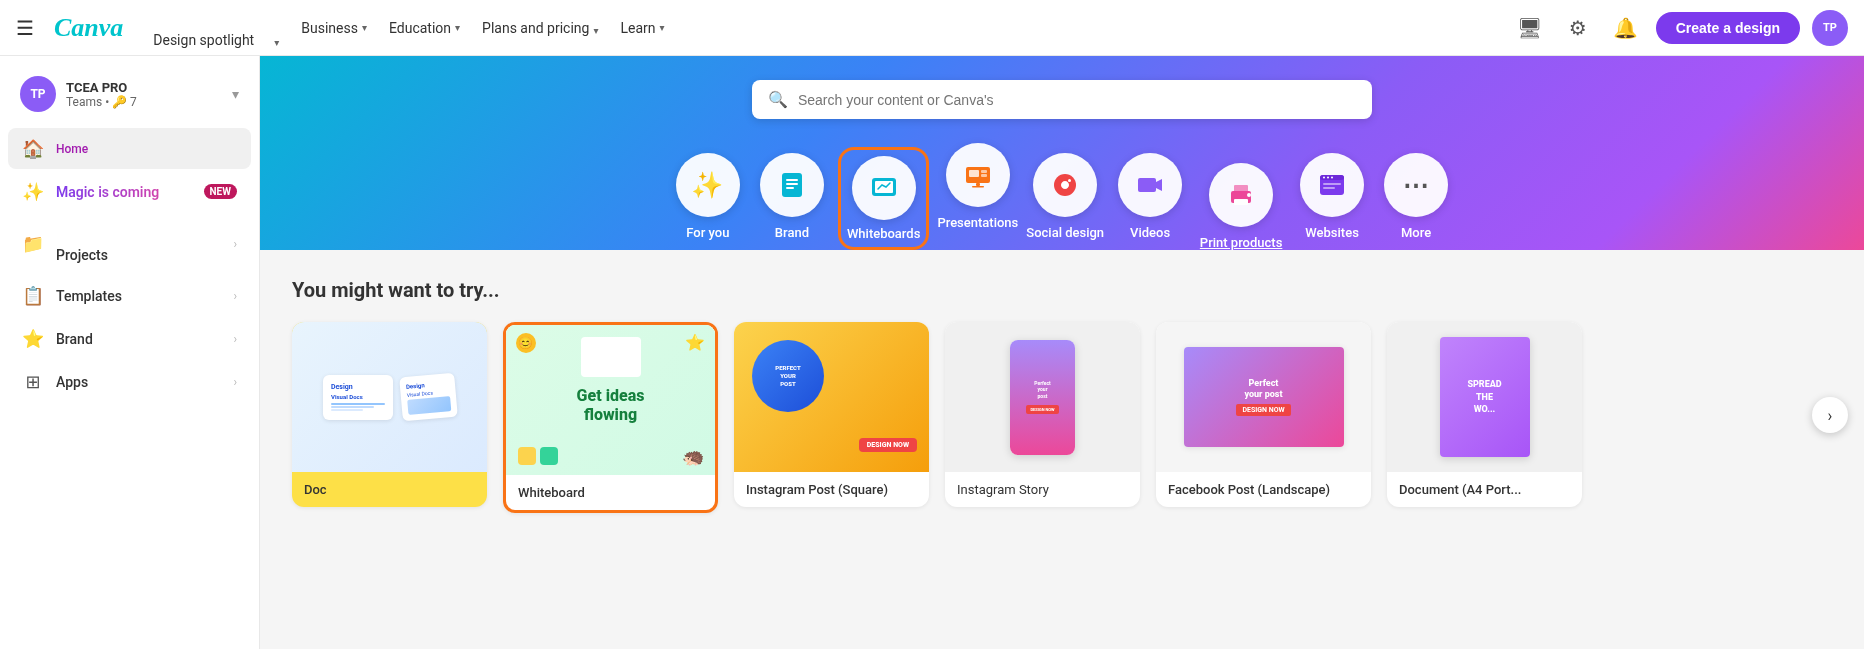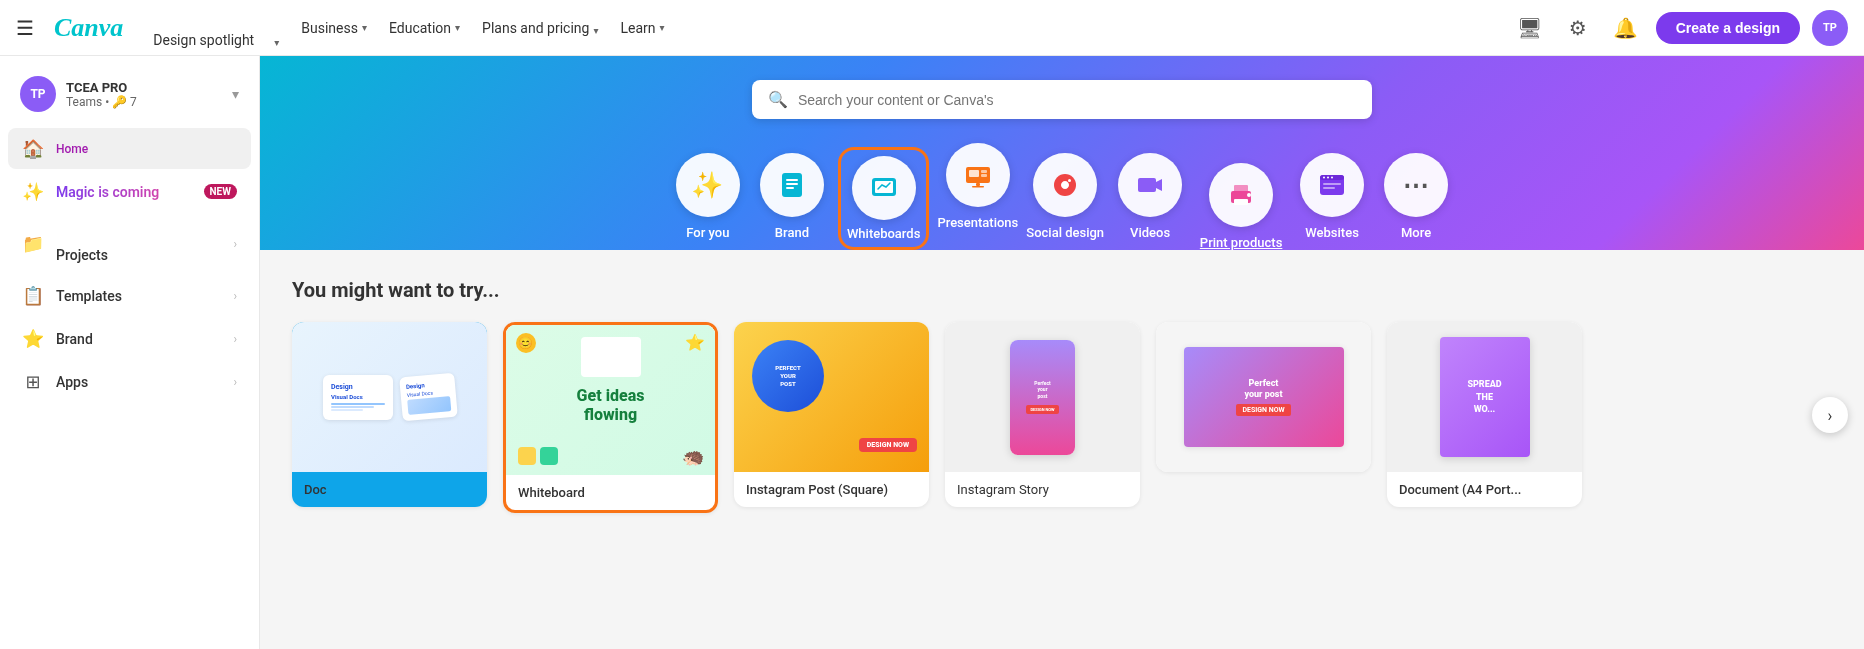--- a/index.html
+++ b/index.html
@@ -215,21 +215,21 @@
         </div>
 
       </div>
     </div>
 
     <div style="padding:28px 32px;background:#f5f5f5;">
       <h2 style="font-size:20px;font-weight:700;color:#333;margin-bottom:20px;">You might want to try...</h2>
 
       <div style="display:flex;gap:16px;align-items:flex-start;position:relative;">
 
-        <div style="flex:0 0 195px;cursor:pointer;border-radius:12px;overflow:hidden;background:#0ea5e9;box-shadow:0 1px 4px rgba(0,0,0,0.08);">
+        <div style="flex:0 0 195px;cursor:pointer;border-radius:12px;overflow:hidden;background:#fde047;box-shadow:0 1px 4px rgba(0,0,0,0.08);">
           <div style="width:100%;height:150px;background:linear-gradient(135deg,#e8f4fd,#dbeafe);display:flex;align-items:center;justify-content:center;padding:12px;gap:8px;">
             <div style="background:#fff;border-radius:6px;padding:8px;width:70px;box-shadow:0 1px 4px rgba(0,0,0,0.1);">
               <div style="font-size:7px;font-weight:700;color:#1D4ED8;margin-bottom:2px;">Design</div>
               <div style="font-size:6px;font-weight:700;color:#1D4ED8;margin-bottom:3px;">Visual Docs</div>
               <div style="height:2px;background:#93C5FD;border-radius:1px;margin:1px 0;"></div>
               <div style="height:2px;background:#BFDBFE;border-radius:1px;margin:1px 0;width:80%;"></div>
               <div style="height:2px;background:#DBEAFE;border-radius:1px;margin:1px 0;width:60%;"></div>
             </div>
             <div style="background:#fff;border-radius:6px;padding:6px;width:55px;box-shadow:0 1px 4px rgba(0,0,0,0.1);transform:rotate(-5deg);">
               <div style="font-size:6px;font-weight:700;color:#1D4ED8;margin-bottom:2px;">Design</div>
@@ -284,20 +284,21 @@
 
         <div style="flex:0 0 215px;cursor:pointer;border-radius:12px;overflow:hidden;background:#fff;box-shadow:0 1px 4px rgba(0,0,0,0.08);">
           <div style="width:100%;height:150px;background:#f5f5f5;display:flex;align-items:center;justify-content:center;">
             <div style="width:160px;height:100px;background:#fff;border-radius:4px;box-shadow:0 1px 6px rgba(0,0,0,0.1);overflow:hidden;">
               <div style="width:100%;height:100%;background:linear-gradient(135deg,#a78bfa,#ec4899);display:flex;align-items:center;justify-content:center;flex-direction:column;gap:4px;">
                 <div style="font-size:9px;font-weight:800;color:#fff;text-align:center;line-height:1.2;">Perfect<br>your post</div>
                 <div style="background:#EF4444;color:#fff;font-size:7px;font-weight:700;padding:2px 6px;border-radius:2px;">DESIGN NOW</div>
               </div>
             </div>
           </div>
+          <div style="padding:10px 12px;font-size:13px;color:#333;font-weight:500;">Facebook Post (Landscape)</div>
         </div>
 
         <div style="flex:0 0 195px;cursor:pointer;border-radius:12px;overflow:hidden;background:#fff;box-shadow:0 1px 4px rgba(0,0,0,0.08);">
           <div style="width:100%;height:150px;background:#f0f0f0;display:flex;align-items:center;justify-content:center;">
             <div style="width:90px;height:120px;background:linear-gradient(135deg,#c084fc,#a855f7);border-radius:4px;display:flex;align-items:center;justify-content:center;padding:8px;box-shadow:0 2px 8px rgba(0,0,0,0.15);">
               <div style="font-size:9px;font-weight:800;color:#fff;text-align:center;line-height:1.4;">SPREAD<br>THE<br>WO...</div>
             </div>
           </div>
           <div style="padding:10px 12px;font-size:13px;color:#333;font-weight:500;">Document (A4 Port...</div>
         </div>

